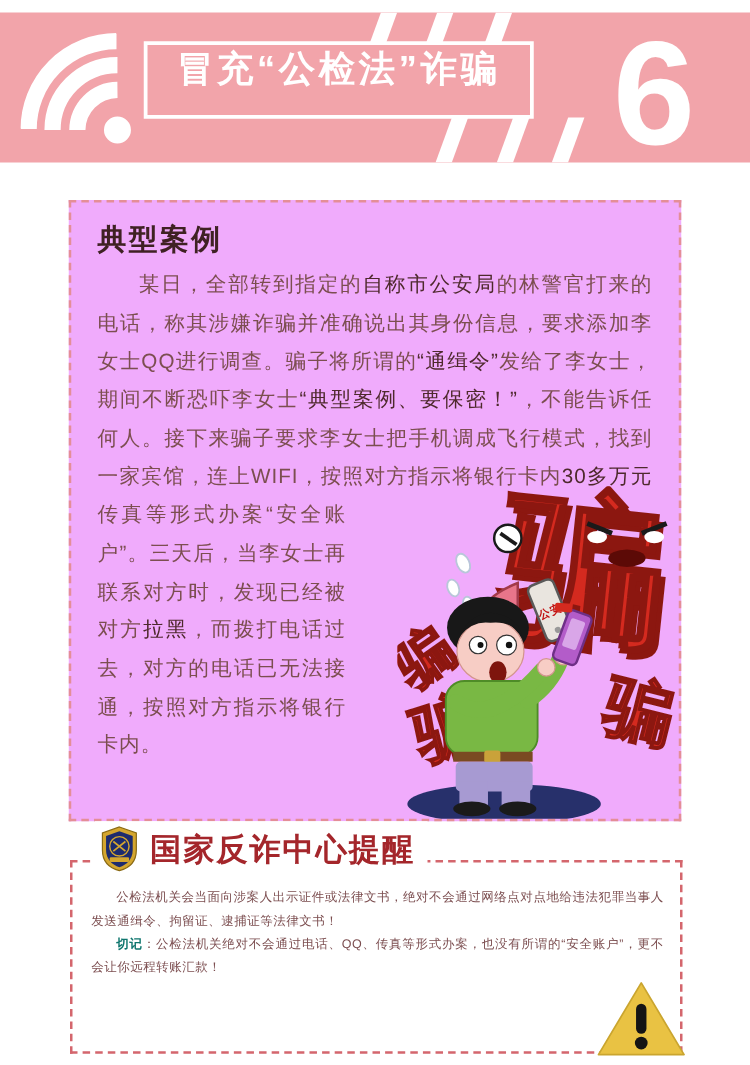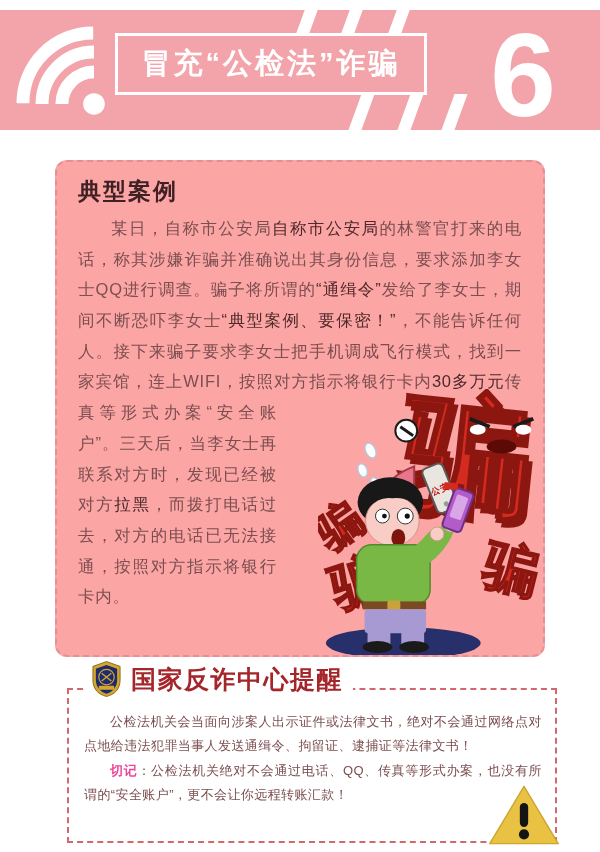--- a/index.html
+++ b/index.html
@@ -13,64 +13,64 @@
     position:absolute;left:0;top:10px;width:600px;height:120px;
     background:#f2a4aa;overflow:hidden;
   }
   .stripe{position:absolute;width:13px;background:#ffffff;transform:skewX(-20deg);}
   .stripe.top{top:0;height:26px;}
   .stripe.bot{bottom:0;height:36px;}
   .wifi{position:absolute;left:14px;top:14px;width:108px;height:108px;transform:rotate(-45deg);}
   .title-box{
     position:absolute;left:115px;top:23px;width:312px;height:62px;
     border:3px solid #ffffff;box-sizing:border-box;
-    display:flex;align-items:center;justify-content:center;
+    display:flex;justify-content:center;
   }
   .title-box span{
     color:#ffffff;font-size:29px;font-weight:bold;letter-spacing:3px;white-space:nowrap;
   }
   .big-num{
     position:absolute;right:44px;top:2px;height:126px;line-height:126px;
     color:#ffffff;font-size:118px;font-weight:bold;
   }
   
   .case-box{
     position:absolute;left:55px;top:160px;width:490px;height:497px;box-sizing:border-box;
-    background:#fca5a5;border:2px dashed #e48e97;border-radius:12px;
+    background:#f0abfc;border:2px dashed #e48e97;border-radius:0;
     padding:12px 21px 10px 21px;overflow:hidden;
   }
   .case-title{
     margin:2px 0 6px 0;font-size:23px;font-weight:bold;color:#3f2123;letter-spacing:2px;
   }
   .case-text{
     margin:0;font-size:16.5px;line-height:1.86;color:#7c4e50;
     text-align:justify;text-indent:2em;letter-spacing:0.8px;
   }
   .case-text .b{font-weight:normal;color:#4e292c;}
   .illu{
     float:right;width:245px;height:268px;margin:-8px -8px 0 8px;
   }
   
   .remind-box{
-    position:absolute;left:67px;top:688px;width:490px;height:155px;box-sizing:border-box;
+    position:absolute;left:56px;top:688px;width:490px;height:155px;box-sizing:border-box;
     background:#ffffff;border:2px dashed #d4666d;
     padding:20px 13px 6px 15px;
   }
   .remind-head{
     position:absolute;left:18px;top:-33px;height:44px;
     display:flex;align-items:center;gap:9px;background:#ffffff;padding:0 10px 0 4px;
   }
   .remind-head .rtitle{
     font-size:25px;font-weight:bold;color:#a4262b;letter-spacing:1.5px;white-space:nowrap;
   }
   .remind-text{
-    margin:0;font-size:13px;line-height:1.87;color:#7c4e50;
+    margin:0;font-size:10px;line-height:1.87;color:#7c4e50;
     text-align:justify;text-indent:2em;letter-spacing:0.4px;
   }
-  .remind-text .b{font-weight:bold;color:#ec4899;}
+  .remind-text .b{font-weight:bold;color:#0f766e;}
   .warn-tri{position:absolute;right:-6px;bottom:-7px;width:74px;height:66px;}
 </style>
 </head>
 <body>
 
 <div class="page">
 
   <header class="banner">
     <div class="stripe top" style="left:300px"></div>
     <div class="stripe top" style="left:345px"></div>
@@ -88,21 +88,21 @@
 
     <div class="title-box">
       <span>冒充“公检法”诈骗</span>
     </div>
 
     <div class="big-num">6</div>
   </header>
 
   <section class="case-box">
     <h2 class="case-title">典型案例</h2>
-    <p class="case-text"><span>某日，自称市公安局</span><span class="b">自称市公安局</span><span>的林警官打来的电话，称其涉嫌诈骗并准确说出其身份信息，要求添加李女士QQ进行调查。骗子将所谓的</span><span class="b">“通缉令”</span><span>发给了李女士，期间不断恐吓李女士</span><span class="b">“典型案例、要保密！”</span><span>，不能告诉任何人。接下来骗子要求李女士把手机调成飞行模式，找到一家宾馆，连上WIFI，按照对方指示将银行卡内</span><span class="illu"><svg viewBox="0 0 245 270" width="245" height="268" aria-hidden="true">
+    <p class="case-text"><span>某日，全部转到指定的</span><span class="b">自称市公安局</span><span>的林警官打来的电话，称其涉嫌诈骗并准确说出其身份信息，要求添加李女士QQ进行调查。骗子将所谓的</span><span class="b">“通缉令”</span><span>发给了李女士，期间不断恐吓李女士</span><span class="b">“典型案例、要保密！”</span><span>，不能告诉任何人。接下来骗子要求李女士把手机调成飞行模式，找到一家宾馆，连上WIFI，按照对方指示将银行卡内</span><span class="illu"><svg viewBox="0 0 245 270" width="245" height="268" aria-hidden="true">
 
         <ellipse cx="85" cy="256" rx="78" ry="16" fill="#27306b"></ellipse>
 
         <g>
           <text x="146" y="112" font-size="132" font-weight="bold" text-anchor="middle" fill="#8c1710" transform="rotate(6 146 112) translate(5 5)">骗</text>
           <text x="146" y="112" font-size="132" font-weight="bold" text-anchor="middle" fill="#d42a1f" stroke="#8c1710" stroke-width="2" transform="rotate(6 146 112)">骗</text>
           <circle cx="88" cy="42" r="11" fill="#ffffff" stroke="#1a1a1a" stroke-width="2"></circle>
           <line x1="82" y1="38" x2="95" y2="47" stroke="#1a1a1a" stroke-width="3"></line>
           <path d="M152 30 l20 8 M196 38 l20 -8" stroke="#1a1a1a" stroke-width="4" fill="none"></path>
           <ellipse cx="160" cy="41" rx="8" ry="5" fill="#ffffff"></ellipse>

